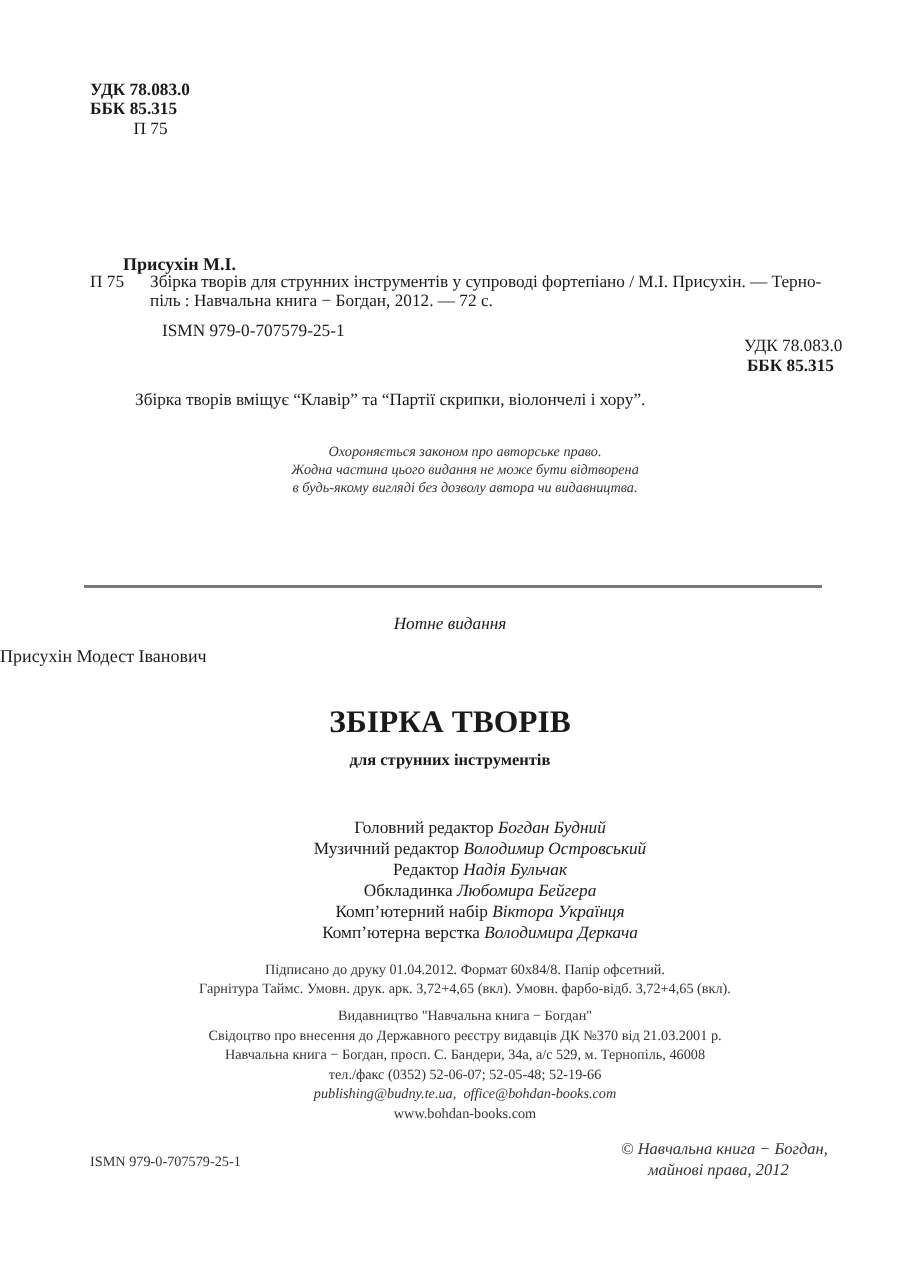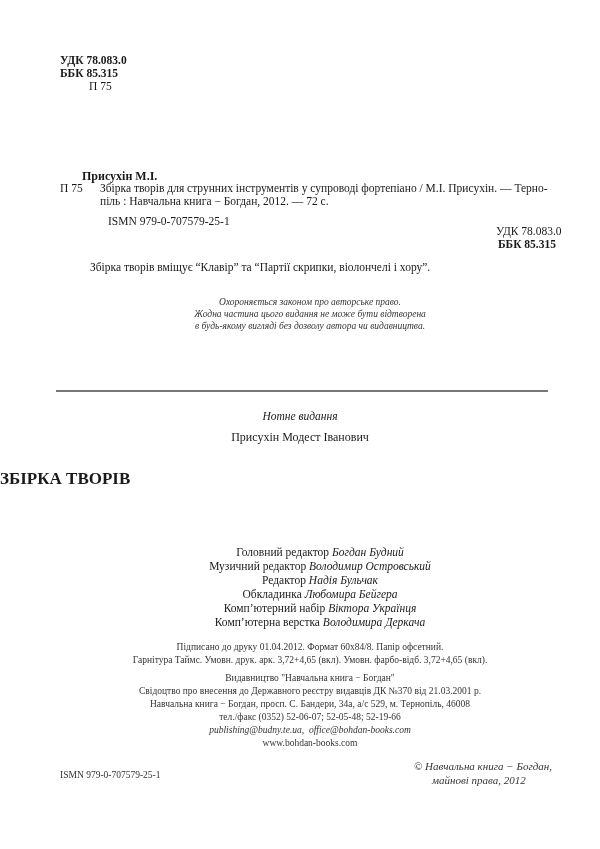--- a/index.html
+++ b/index.html
@@ -21,23 +21,23 @@
     #codes-right { left:496px; top:225px; font-size:11.5px; line-height:13px; text-align:right; width:60px; }
 
     #contents-note { left:90px; top:261px; font-size:11.5px;text-align:center; }
 
     #copyright-note { left:180px; top:296px; width:260px; font-size:9.5px; line-height:12px;
                       font-style:italic; text-align:center; color:#333; }
 
     #rule { position:absolute; left:56px; top:390px; width:492px; height:2px; background:#777; }
 
     #edition-type { left:0; width:600px; top:410px; font-size:11.5px; font-style:italic; text-align:center; }
-    #author-full { left:0; width:600px; top:430px; font-size:12px; text-align:center; }
+    #author-full { left:0; width:600px; top:430px; font-size:12px; }
 
-    #book-title { left:0; width:600px; top:469px; font-size:17px; font-weight:bold; text-align:left; }
+    #book-title { left:0; width:600px; top:469px; font-size:21px; font-weight:bold; text-align:center; }
     #subtitle { left:0; width:600px; top:501px; font-size:11px; font-weight:bold; text-align:center; line-height:13px; }
 
     #credits { left:0; width:640px; top:545px; font-size:11.5px; line-height:14px; text-align:center; }
     #credits .nm { font-style:italic; }
 
     #print-info { left:0; width:620px; top:641px; font-size:9.5px; line-height:13px; text-align:center; color:#333; }
     #publisher-info { left:0; width:620px; top:672px; font-size:9.5px; line-height:13px; text-align:center; color:#333; }
     #contact-info { left:0; width:620px; top:698px; font-size:9.5px; line-height:13px; text-align:center; color:#333; }
     #contact-info .em { font-style:italic;margin-top:44px; }
 
@@ -72,20 +72,21 @@
   <div>в будь-якому вигляді без дозволу автора чи видавництва.</div>
 </div>
 
 <div id="rule"></div>
 
 <div id="edition-type" class="abs">Нотне видання</div>
 <div id="author-full" class="abs">Присухін Модест Іванович</div>
 
 <div id="book-title" class="abs">ЗБІРКА ТВОРІВ</div>
 <div id="subtitle" class="abs">
+  <div>для струнних інструментів</div>
 </div>
 
 <div id="credits" class="abs">
   <div><span>Головний редактор</span> <span class="nm">Богдан Будний</span></div>
   <div><span>Музичний редактор</span> <span class="nm">Володимир Островський</span></div>
   <div><span>Редактор</span> <span class="nm">Надія Бульчак</span></div>
   <div><span>Обкладинка</span> <span class="nm">Любомира Бейгера</span></div>
   <div><span>Комп’ютерний набір</span> <span class="nm">Віктора Українця</span></div>
   <div><span>Комп’ютерна верстка</span> <span class="nm">Володимира Деркача</span></div>
 </div>

